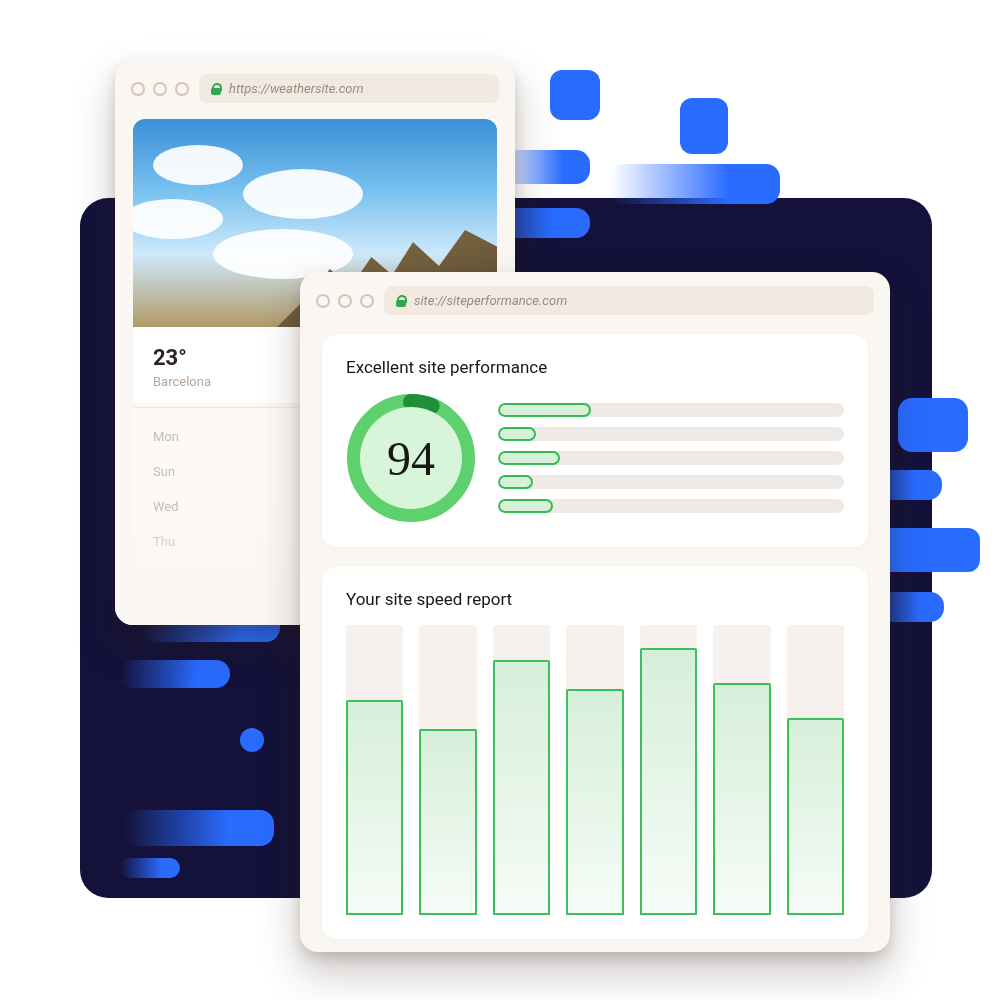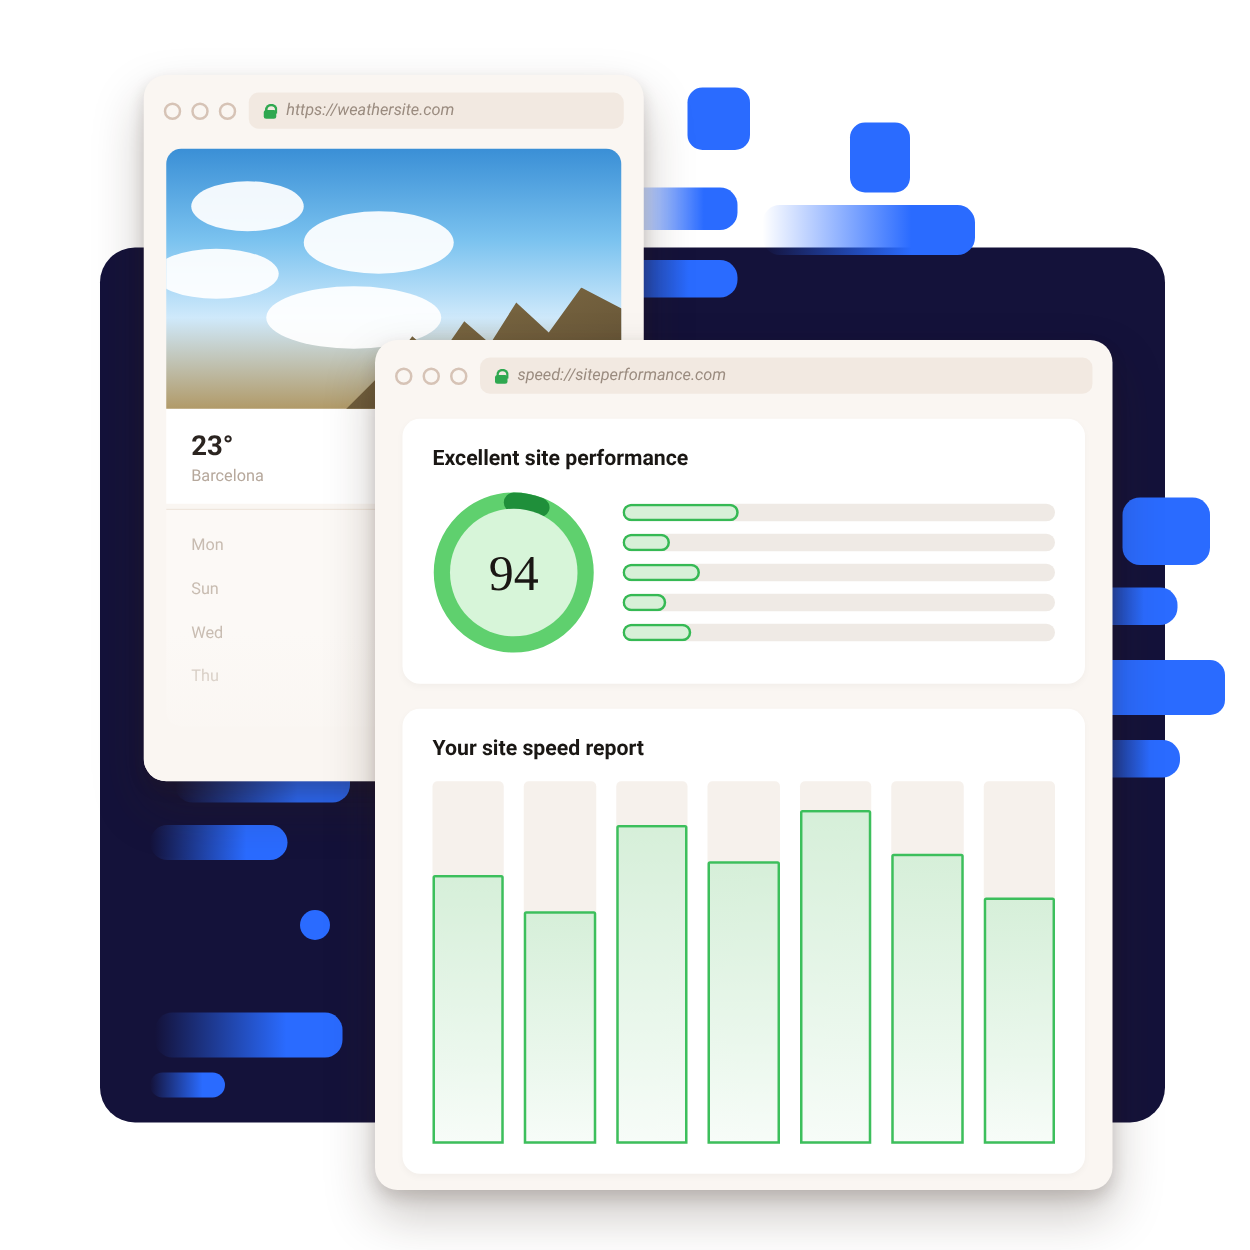--- a/index.html
+++ b/index.html
@@ -153,34 +153,34 @@
     width: 590px; height: 680px;
   }
   .panel {
     margin: 10px 22px 0 22px;
     background: #fff;
     border-radius: 14px;
     padding: 22px 24px 24px 24px;
     box-shadow: 0 2px 6px rgba(0,0,0,0.03);
   }
   .panel h3 {
-    font-size: 17px; font-weight: 700; color: #1a1714;
+    font-size: 17px; font-weight: 400; color: #1a1714;
     margin-bottom: 16px;
   }
   .score-row { display: flex; align-items: center; gap: 22px; }
   .score-ring {
     width: 130px; height: 130px; position: relative; flex: 0 0 auto;
   }
   .score-ring .inner {
     position: absolute; inset: 14px;
     background: #d7f5d9;
     border-radius: 50%;
     display: flex; align-items: center; justify-content: center;
     font-family: Georgia, "Times New Roman", serif;
-    font-size: 40px; color: #1a1714;
+    font-size: 48px; color: #1a1714;
   }
   .metrics { flex: 1; display: flex; flex-direction: column; gap: 10px; }
   .metric {
     height: 14px;
     border-radius: 10px;
     background: #efeae5;
     position: relative;
     overflow: hidden;
   }
   .metric .fill {
@@ -280,21 +280,21 @@
 
   <div id="perf" class="browser">
     <div class="chrome">
       <div class="dots">
         <span></span>
         <span></span>
         <span></span>
       </div>
       <div class="addr">
         <span class="lock-icon"></span>
-        <span>speed://siteperformance.com</span>
+        <span>site://siteperformance.com</span>
       </div>
     </div>
 
     <div class="panel">
       <h3>Excellent site performance</h3>
       <div class="score-row">
         <div class="score-ring">
           <svg viewBox="0 0 130 130" width="130" height="130">
             <circle cx="65" cy="65" r="56" fill="none" stroke="#5fd06e" stroke-width="16"></circle>
             <circle id="ring-arc" cx="65" cy="65" r="56" fill="none" stroke="#1f8f3a" stroke-width="16" stroke-linecap="round" transform="rotate(-90 65 65)" stroke-dasharray="21.1 351.9"></circle>

